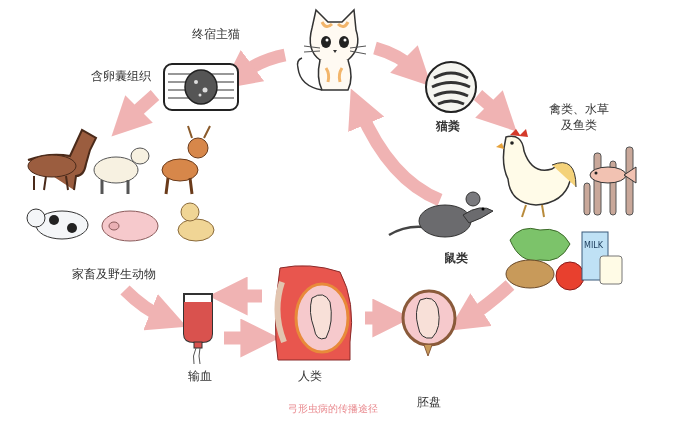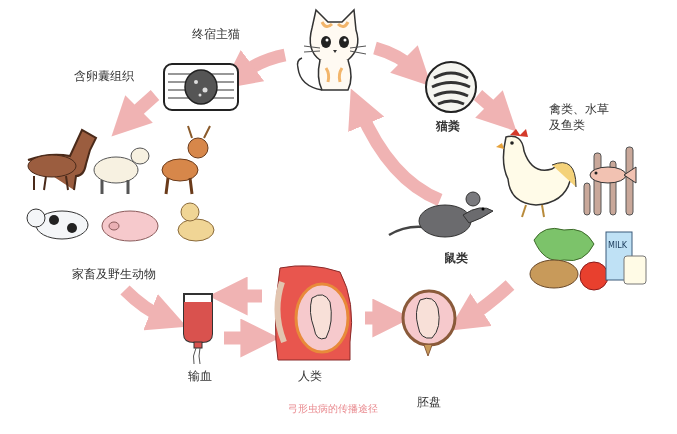--- a/index.html
+++ b/index.html
@@ -1,18 +1,18 @@
 <!DOCTYPE html>
 <html><head>
 <meta charset="utf-8">
 <style>
   html, body { margin:0; padding:0; background:#ffffff; }
   body { width:677px; height:434px; position:relative; overflow:hidden;
          font-family:"DejaVu Sans", "Liberation Sans", sans-serif; color:#333; }
-  .label { position:absolute; font-size:12px; color:#333; text-align:left; line-height:16px; white-space:nowrap; }
+  .label { position:absolute; font-size:12px; color:#333; text-align:center; line-height:16px; white-space:nowrap; }
   .title { position:absolute; font-size:10px; color:#e98a8f; white-space:nowrap; }
   svg.layer { position:absolute; left:0; top:0; }
   .node { position:absolute; }
 </style>
 </head>
 <body>
 
 <svg class="layer" width="677" height="434">
   <defs>
     <marker id="ah" markerWidth="3" markerHeight="3" refX="1.2" refY="1.5" orient="auto">
@@ -71,21 +71,21 @@
         <line x1="6" y1="20" x2="72" y2="20"></line>
       <line x1="6" y1="28" x2="72" y2="28"></line>
         <line x1="6" y1="36" x2="72" y2="36"></line>
     </g>
     <ellipse cx="39" cy="25" rx="16" ry="17" fill="#555" stroke="#222" stroke-width="1.5"></ellipse>
     <circle cx="34" cy="20" r="2" fill="#ddd"></circle>
       <circle cx="43" cy="28" r="2.5" fill="#ddd"></circle>
       <circle cx="38" cy="33" r="1.5" fill="#ddd"></circle>
   </svg>
 </div>
-<div class="label" style="left:74px;top:68px;">含卵囊组织</div>
+<div class="label" style="left:91px;top:68px;">含卵囊组织</div>
 
 <div class="node" style="left:424px;top:60px;width:54px;height:54px;">
   <svg width="54" height="54">
     <circle cx="27" cy="27" r="25" fill="#f5f5f0" stroke="#222" stroke-width="2"></circle>
     <g fill="none" stroke="#333" stroke-width="3">
       <path d="M10,18 Q27,8 44,18"></path>
         <path d="M8,27 Q27,18 46,27"></path>
         <path d="M10,36 Q27,28 44,36"></path>
         <path d="M14,44 Q27,38 40,44"></path>
     </g>
@@ -153,21 +153,21 @@
   <svg width="115" height="60">
     <path d="M4,50 Q20,40 40,42" stroke="#444" stroke-width="2.5" fill="none"></path>
     <ellipse cx="60" cy="36" rx="26" ry="16" fill="#6b6b6e" stroke="#333"></ellipse>
     <path d="M78,30 Q96,18 108,26 Q96,34 84,38z" fill="#6b6b6e" stroke="#333"></path>
     <circle cx="88" cy="14" r="7" fill="#7a7a7e" stroke="#333"></circle>
     <circle cx="98" cy="24" r="1.5" fill="#000"></circle>
   </svg>
 </div>
 <div class="label" style="left:444px;top:250px;font-weight:bold;">鼠类</div>
 
-<div class="node" style="left:524px;top:220px;width:125px;height:72px;">
+<div class="node" style="left:500px;top:220px;width:125px;height:72px;">
   <svg width="125" height="72">
     <path d="M10,20 Q20,4 40,10 Q60,6 70,24 Q60,44 40,40 Q20,44 10,20z" fill="#7cc36a" stroke="#3d6a2a"></path>
     <ellipse cx="30" cy="54" rx="24" ry="14" fill="#c89a5a" stroke="#6a4a2a"></ellipse>
     <circle cx="70" cy="56" r="14" fill="#e8402e" stroke="#8a1a1a"></circle>
     <rect x="82" y="12" width="26" height="48" fill="#bfe1f5" stroke="#3a5a7a"></rect>
     <text x="84" y="28" font-size="8" fill="#1a3a5a" font-family="DejaVu Sans, sans-serif">MILK</text>
     <rect x="100" y="36" width="22" height="28" rx="3" fill="#fffbe6" stroke="#777"></rect>
   </svg>
 </div>
 <div class="label" style="left:528px;top:302px;">

